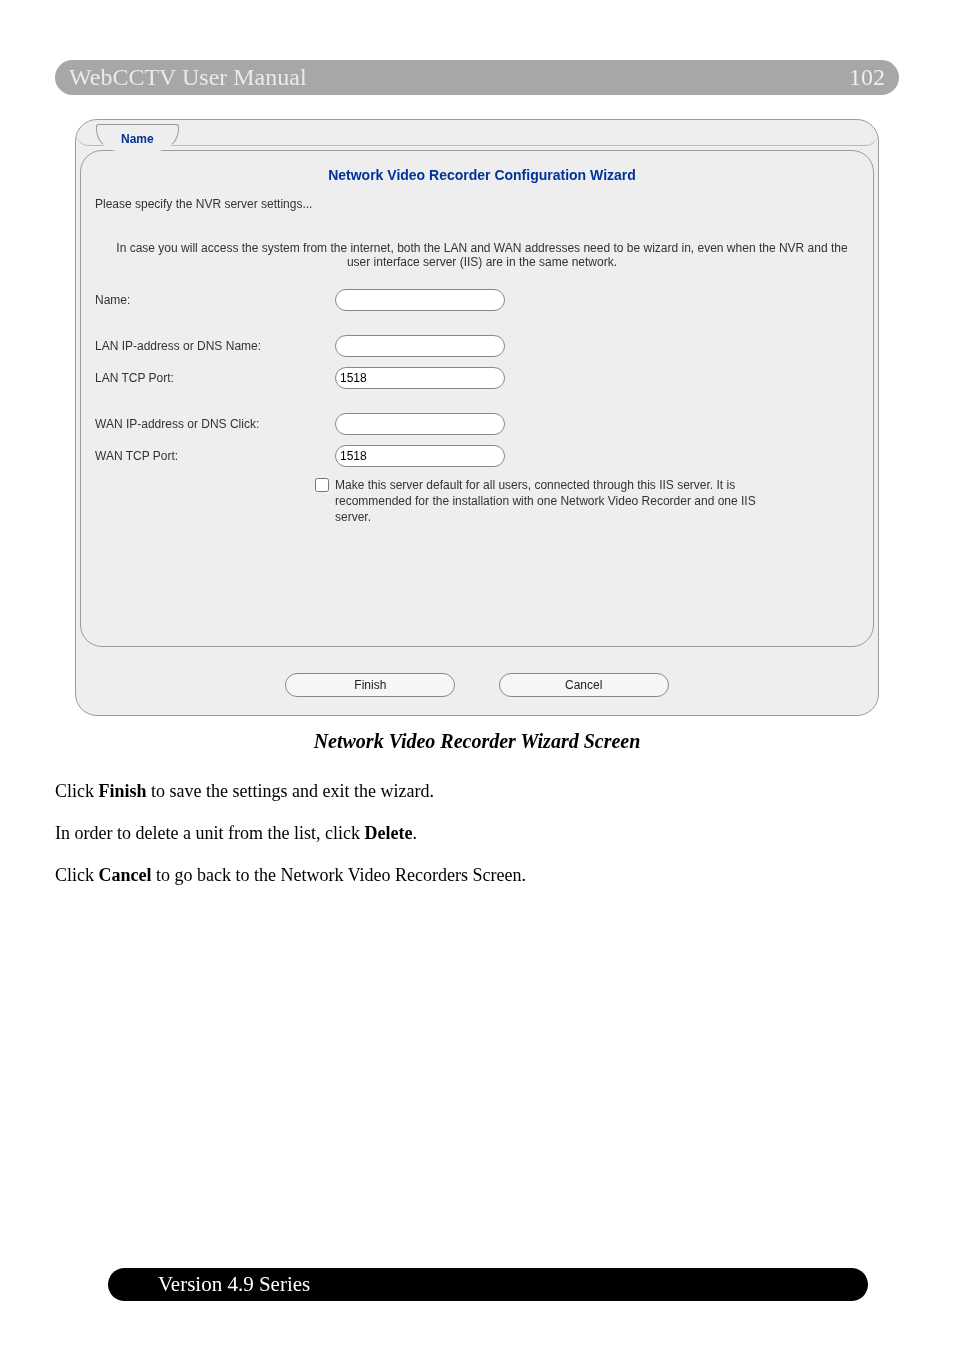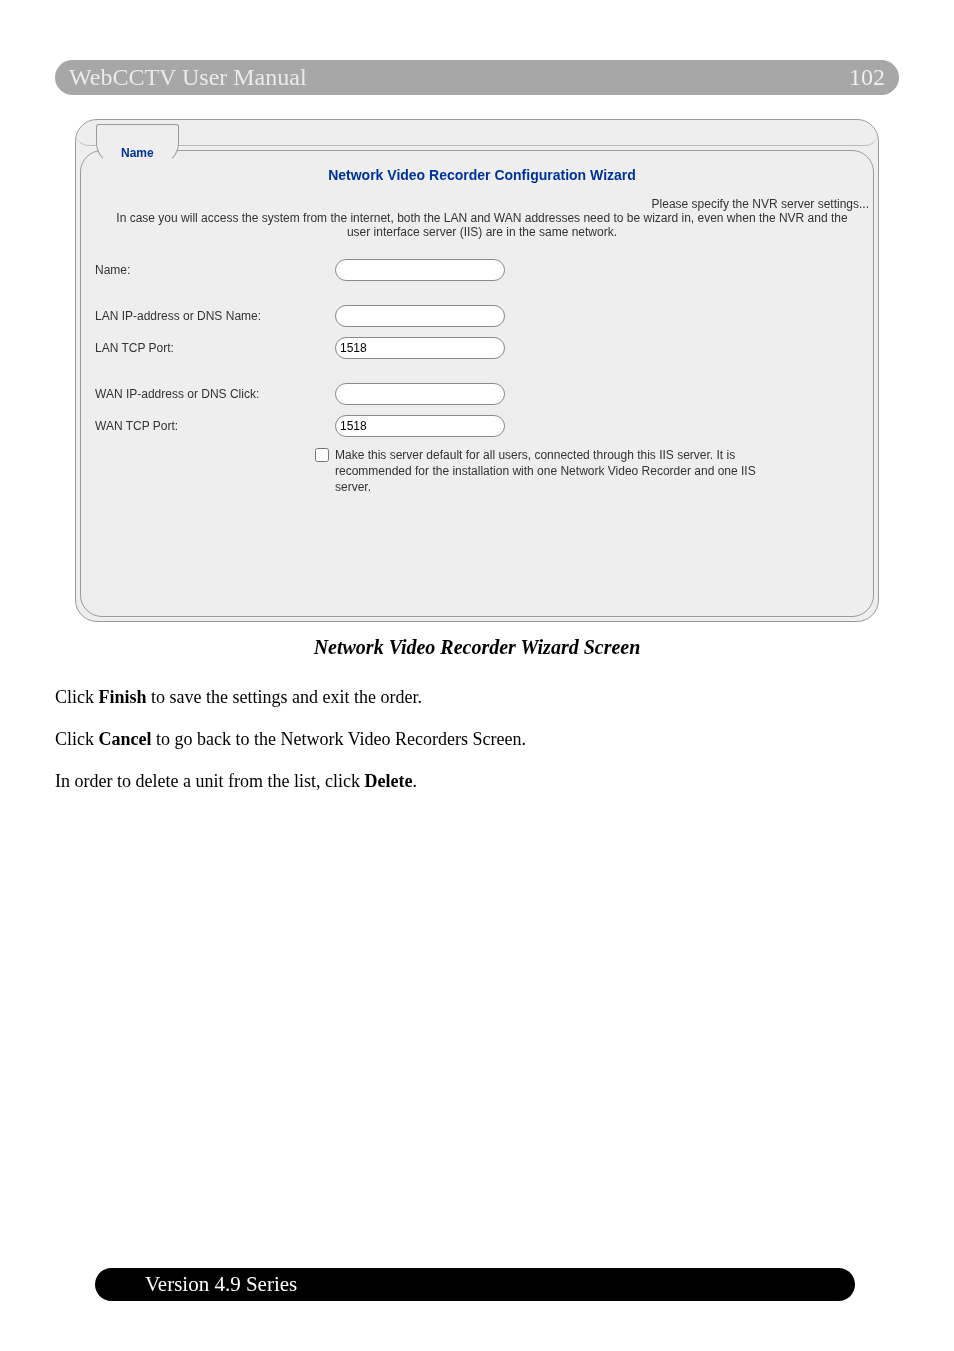--- a/index.html
+++ b/index.html
@@ -47,21 +47,21 @@
       height: 26px;
       border-bottom: 1px solid #bbb;
     }
     .tab {
       position: absolute;
       left: 20px;
       top: 4px;
       border: 1px solid #9b9b9b;
       border-bottom: 1px solid #eee;
       background: #eee;
-      padding: 21px 24px 4px 24px;
+      padding: 7px 24px 4px 24px;
       font-size: 12px;
       color: #003399;
       font-weight: bold;
       border-top-left-radius: 3px;
       border-top-right-radius: 3px;
     }
     .wizard-body {
       border: 1px solid #9b9b9b;
       margin: 4px;
       padding: 10px 4px 120px 14px;
@@ -69,24 +69,24 @@
     }
     .wizard-title {
       text-align: center;
       font-weight: bold;
       font-size: 14px;
       color: #003399;
       margin: 6px 0 14px 0;
       font-family: Tahoma, Verdana, Arial, sans-serif;
     }
     .wizard-sub {
-      text-align: right;
-      font-size: 12px;
-      color: #333;
-      margin-bottom: 0;
+      text-align: left;
+      font-size: 12px;
+      color: #333;
+      margin-bottom: 30px;
     }
     .wizard-note {
       text-align: center;
       font-size: 12px;
       color: #333;
       margin: 0 auto 20px auto;
       width: 95%;
     }
     .form-row {
       display: flex;
@@ -157,21 +157,21 @@
       margin: 14px 0 26px 0;
     }
     .body-text {
       font-size: 18px;
       font-family: "Times New Roman", Times, serif;
       margin: 0 0 18px 0;
       line-height: 1.35;
     }
     .footer-bar {
       position: absolute;
-      left: 55px;
+      left: 68px;
       right: 55px;
       bottom: 50px;
     }
     .footer-bar .inner {
       background: #000;
       color: #fff;
       padding: 4px 50px;
       font-size: 21px;
       font-family: "Times New Roman", Times, serif;
       display: inline-block;
@@ -229,33 +229,41 @@
       </div>
 
       <div class="check-row">
         <div class="chk-col">
           <input type="checkbox" style="">
         </div>
         <div class="chk-text">Make this server default for all users, connected through this IIS server. It is recommended for the installation with one Network Video Recorder and one IIS server.</div>
       </div>
     </div>
 
+    <div class="button-bar">
+      <button class="btn">
+        <span>Finish</span>
+      </button>
+      <button class="btn">
+        <span>Cancel</span>
+      </button>
+    </div>
   </div>
 
   <div class="caption">Network Video Recorder Wizard Screen</div>
 
   <p class="body-text">
-    <span>Click </span><b>Finish</b><span> to save the settings and exit the order.</span>
+    <span>Click </span><b>Finish</b><span> to save the settings and exit the wizard.</span>
+  </p>
+
+  <p class="body-text">
+    <span>In order to delete a unit from the list, click </span><b>Delete</b><span>.</span>
   </p>
 
   <p class="body-text">
     <span>Click </span><b>Cancel</b><span> to go back to the Network Video Recorders Screen.</span>
   </p>
 
-  <p class="body-text">
-    <span>In order to delete a unit from the list, click </span><b>Delete</b><span>.</span>
-  </p>
-
   <div class="footer-bar">
     <div class="inner">Version 4.9 Series</div>
   </div>
 
 </div>
 
 </body></html>

